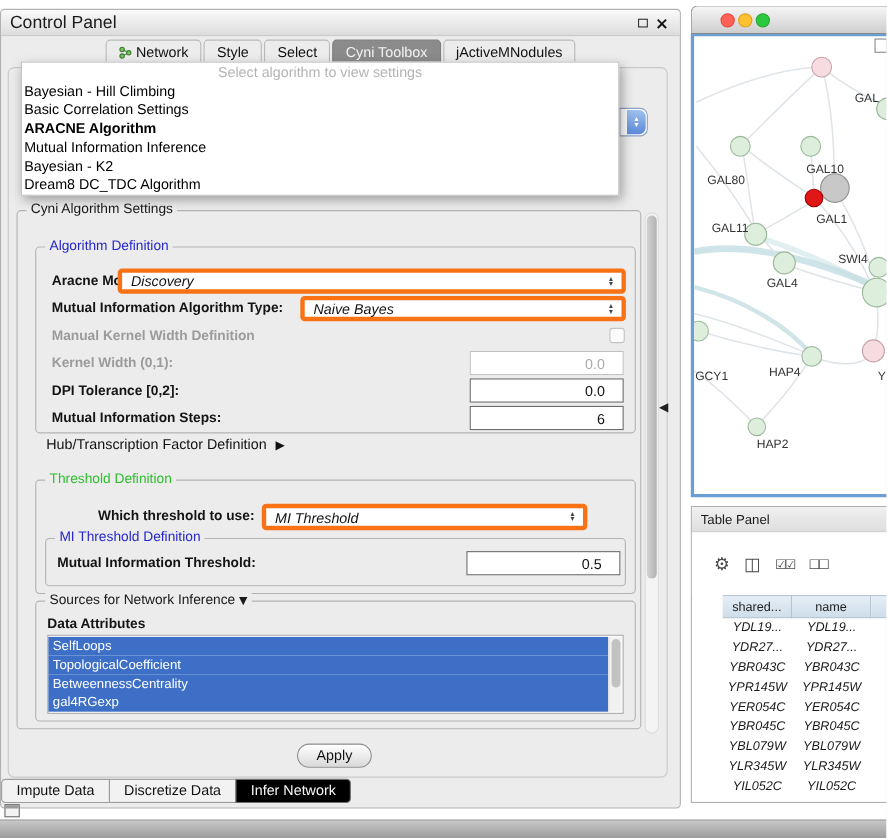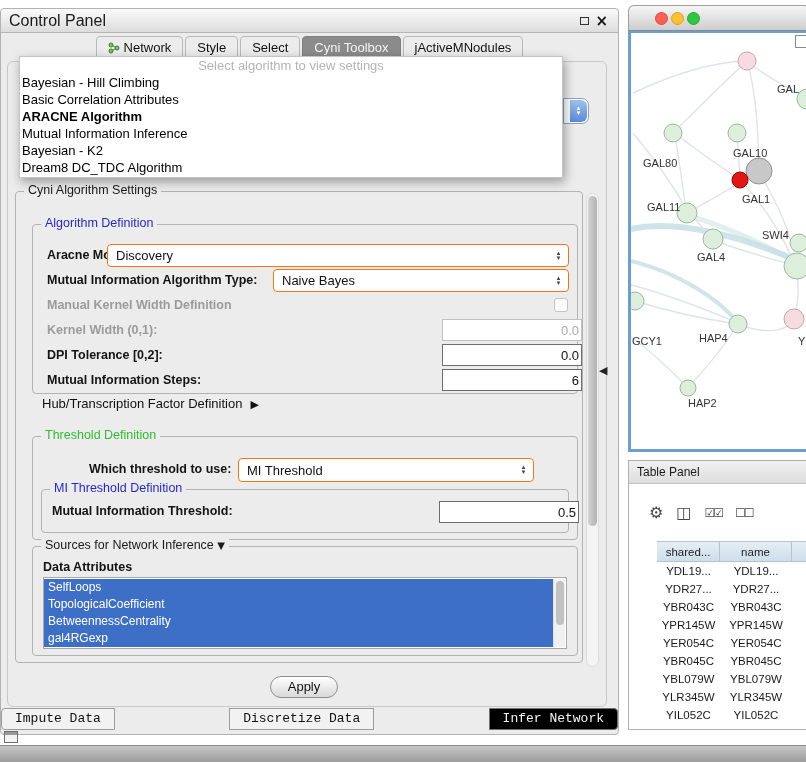--- a/index.html
+++ b/index.html
@@ -25,44 +25,44 @@
   .combo-peek .cap span { display:block; }
 
   .grp { position:absolute; border:1px solid #b3b3b3; border-radius:4px; }
   .legend { position:absolute; top:-9px; left:8px; background:#ececec; padding:0 4px; font-size:12.5px; color:#1a1a1a; white-space:nowrap; }
   .legend.blue { color:#2727cc; }
   .legend.green { color:#2ebf2e; }
 
   .lbl { position:absolute; font-size:12.5px; font-weight:bold; color:#141414; white-space:nowrap; }
   .lbl.dis { color:#9b9b9b; }
 
-  .combo { position:absolute; background:#fff; border:1px solid #f97316; border-radius:4px; display:flex; align-items:center; font-size:13px; color:#111; }
+  .combo { position:absolute; background:#fff; border:4px solid #f97316; border-radius:4px; display:flex; align-items:center; font-size:13px; color:#111;font-style:italic; }
   .combo .val { flex:1; padding-left:8px; white-space:nowrap; }
   .stepper { width:15px; display:flex; flex-direction:column; align-items:center; justify-content:center; font-size:7px; line-height:5px; color:#444; margin-right:2px; }
   .stepper span { display:block; }
 
-  .tf { position:absolute; background:#fff; border:1px solid #6d6d6d; font-size:13px; color:#111; display:flex; align-items:center; justify-content:flex-end; padding-right:2px;margin-left:15px; }
+  .tf { position:absolute; background:#fff; border:1px solid #6d6d6d; font-size:13px; color:#111; display:flex; align-items:center; justify-content:flex-end; padding-right:16px; }
   .tf.dis { border-color:#c2c2c2; color:#ababab; }
 
   .checkbox { position:absolute; width:14px; height:14px; border:1px solid #c4c4c4; border-radius:3px; background:#fbfbfb; }
 
   .hub-row { position:absolute; font-size:13px; color:#111; white-space:nowrap; }
   .hub-row .tri { font-size:11px; margin-left:8px; }
 
   .listbox { position:absolute; background:#fff; border:1px solid #a8a8a8; padding-top:1px; }
   .list-item { height:17px; line-height:17px; font-size:12px; padding-left:4px; color:#fff; background:#3d6fc7; margin-right:13px; }
   .list-scroll { position:absolute; top:1px; right:1px; bottom:1px; width:12px; background:#f1f1f1; border-left:1px solid #e0e0e0; }
   .list-thumb { position:absolute; left:2px; top:2px; width:8px; height:44px; background:#c2c2c2; border-radius:4px; }
 
   .main-scroll { position:absolute; left:585px; top:184px; width:13px; height:474px; background:#f4f4f4; border:1px solid #dcdcdc; border-radius:7px; }
   .main-thumb { position:absolute; left:1px; top:2px; width:9px; height:330px; border-radius:5px; background:linear-gradient(90deg,#d2d2d2,#b2b2b2); }
 
   .apply-btn { position:absolute; left:269px; top:667px; width:68px; height:22px; border:1px solid #8f8f8f; border-radius:11px; background:linear-gradient(#ffffff,#d9d9d9); font-size:13px; color:#111; text-align:center; line-height:20px; }
 
-  .bottom-tabs { position:absolute; left:0; right:0; top:699px; display:flex; justify-content:space-between;font-family:Liberation Mono, monospace; }
+  .bottom-tabs { position:absolute; left:0; right:0; top:699px; display:flex; justify-content:flex-start; }
   .btab { height:22px; line-height:20px; padding:0 13px; font-size:13px; color:#111; background:#f2f2f2; border:1px solid #9c9c9c; margin-left:-1px; }
   .btab:first-child { border-radius:4px 0 0 4px; margin-left:0; }
   .btab:last-child { border-radius:0 4px 4px 0; }
   .btab.sel { background:#000000; color:#f6f6f6; border-color:#6f6f6f; }
 
   .popup { position:absolute; left:18px; top:47px; width:544px; background:#fff; border:1px solid #c4c4c4; box-shadow:2px 4px 10px rgba(0,0,0,.35); z-index:40; }
   .popup-hdr { height:18px; line-height:18px; text-align:center; font-size:13px; color:#b4b4b4; }
   .popup-item { height:17px; line-height:16.5px; font-size:13px; color:#000; padding-left:2px; white-space:nowrap; }
   .popup-item.bold { font-weight:bold; }
 
@@ -83,21 +83,21 @@
   
   .table-panel { position:absolute; left:628px; top:460px; width:180px; height:270px; background:#fff; border:1px solid #b0b0b0; }
   .tp-titlebar { position:absolute; left:0; top:0; right:0; height:23px; background:linear-gradient(#f0f0f0,#dedede); border-bottom:1px solid #c2c2c2; }
   .tp-title { position:absolute; left:8px; line-height:22px; font-size:12px; color:#1a1a1a; }
   .tp-toolbar { position:absolute; left:0; top:23px; right:0; height:57px; background:#fff; display:flex; align-items:center; gap:13px; padding-left:20px; }
   .tool-ic { color:#4a4a4a; font-size:16px; }
   .tool-ic.pair { font-size:12px; letter-spacing:-2px; }
   .tbl { position:absolute; left:0; top:80px; right:0; }
   .tr { display:grid; grid-template-columns:63px 72px 45px;padding-left:28px; }
   .th { height:21px; line-height:20px; font-size:11.5px; text-align:center; color:#222; background:linear-gradient(#e5eef6,#cedeea); border-right:1px solid #b3c3d2; border-top:1px solid #b3c3d2; border-bottom:1px solid #b3c3d2; overflow:hidden; white-space:nowrap; }
-  .td { height:18px; line-height:18px; font-size:11.5px; text-align:center; color:#1a1a1a; overflow:hidden; white-space:nowrap; }
+  .td { height:18px; line-height:18px; font-size:11.5px; text-align:center; color:#1a1a1a; overflow:hidden; white-space:nowrap;font-style:italic; }
 
   .mini-win { position:absolute; left:4px; top:731px; width:14px; height:12px; border:1px solid #6f6f6f; background:#f4f4f4; }
   .mini-win::before { content:""; position:absolute; left:0; top:0; right:0; height:3px; background:#9a9a9a; }
 
   .bottom-bar { position:absolute; left:0; top:745px; width:806px; height:17px; background:linear-gradient(#c7c7c7,#9c9c9c); border-top:1px solid #8d8d8d; }
 </style>
 </head>
 <body>
 
 <div class="screen">
@@ -229,21 +229,21 @@
 
     <div class="bottom-tabs">
       <div class="btab">Impute Data</div>
       <div class="btab">Discretize Data</div>
       <div class="btab sel">Infer Network</div>
     </div>
 
     <div class="popup">
       <div class="popup-hdr">Select algorithm to view settings</div>
       <div class="popup-item">Bayesian - Hill Climbing</div>
-      <div class="popup-item">Basic Correlation Attributes</div>
+      <div class="popup-item">Basic Correlation Settings</div>
       <div class="popup-item bold">ARACNE Algorithm</div>
       <div class="popup-item">Mutual Information Inference</div>
       <div class="popup-item">Bayesian - K2</div>
       <div class="popup-item">Dream8 DC_TDC Algorithm</div>
     </div>
   </div>
 
   <span class="collapse-arrow ic">◀</span>
 
   <div class="net-window">

